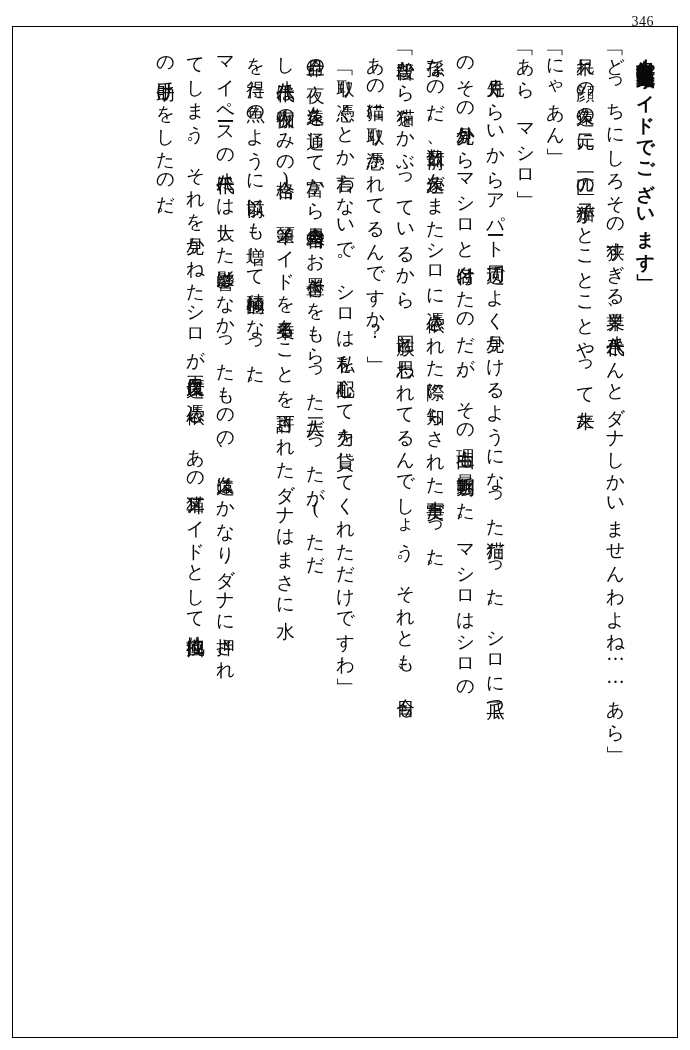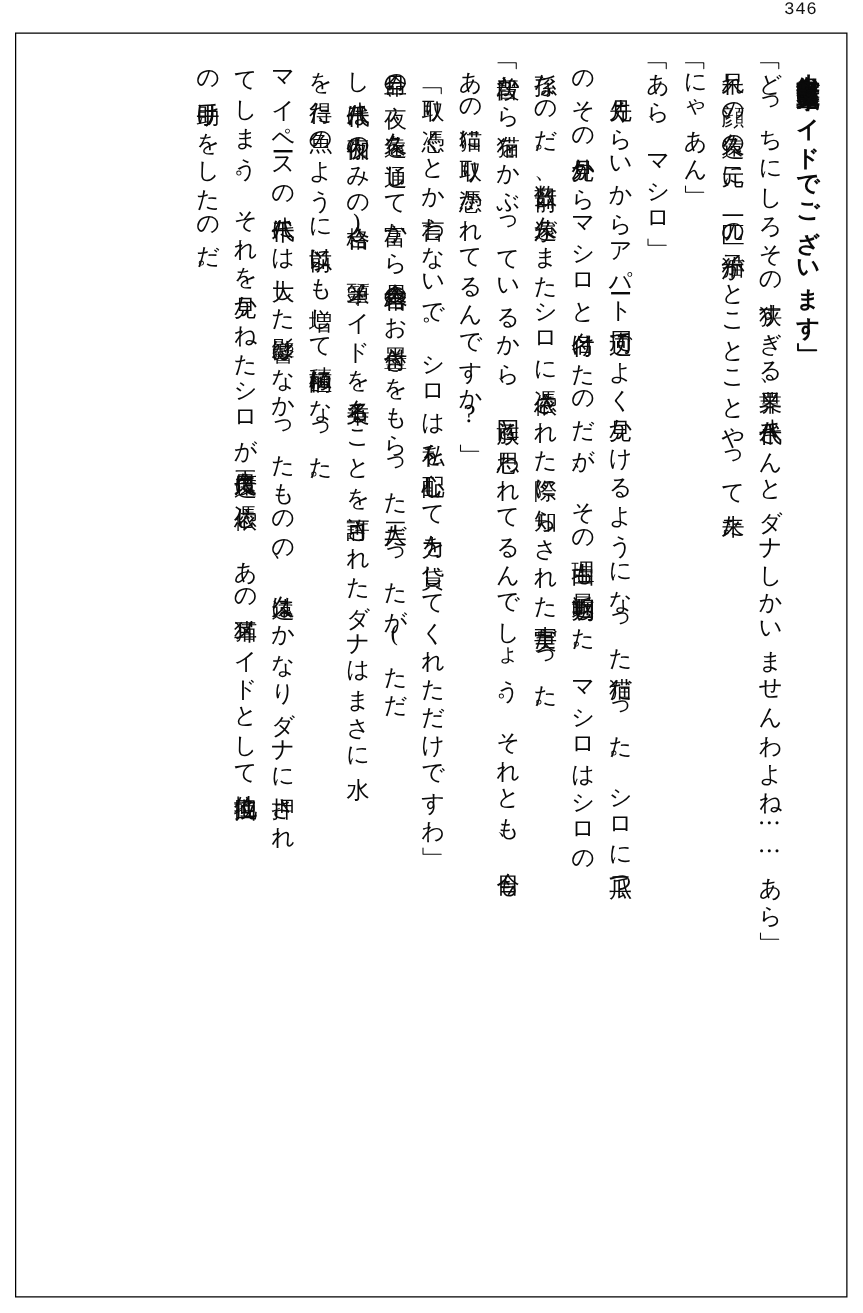--- a/index.html
+++ b/index.html
@@ -10,26 +10,26 @@
   #page {
     position: relative;
     width: 690px;
     height: 1050px;
     background: #ffffff;
     overflow: hidden;
     font-family: "DejaVu Serif", "Liberation Serif", serif;
   }
   #page-number {
     position: absolute;
-    top: 0;
+    top: 14px;
     right: 36px;
     font-size: 14px;
     color: #111111;
     letter-spacing: 0.5px;
-    font-family: Liberation Mono, monospace;
+    font-family: Liberation Serif, serif;
   }
   #frame {
     position: absolute;
     left: 12px;
     top: 26px;
     width: 666px;
     height: 1012px;
     border: 1.5px solid #000000;
     box-sizing: border-box;
   }

